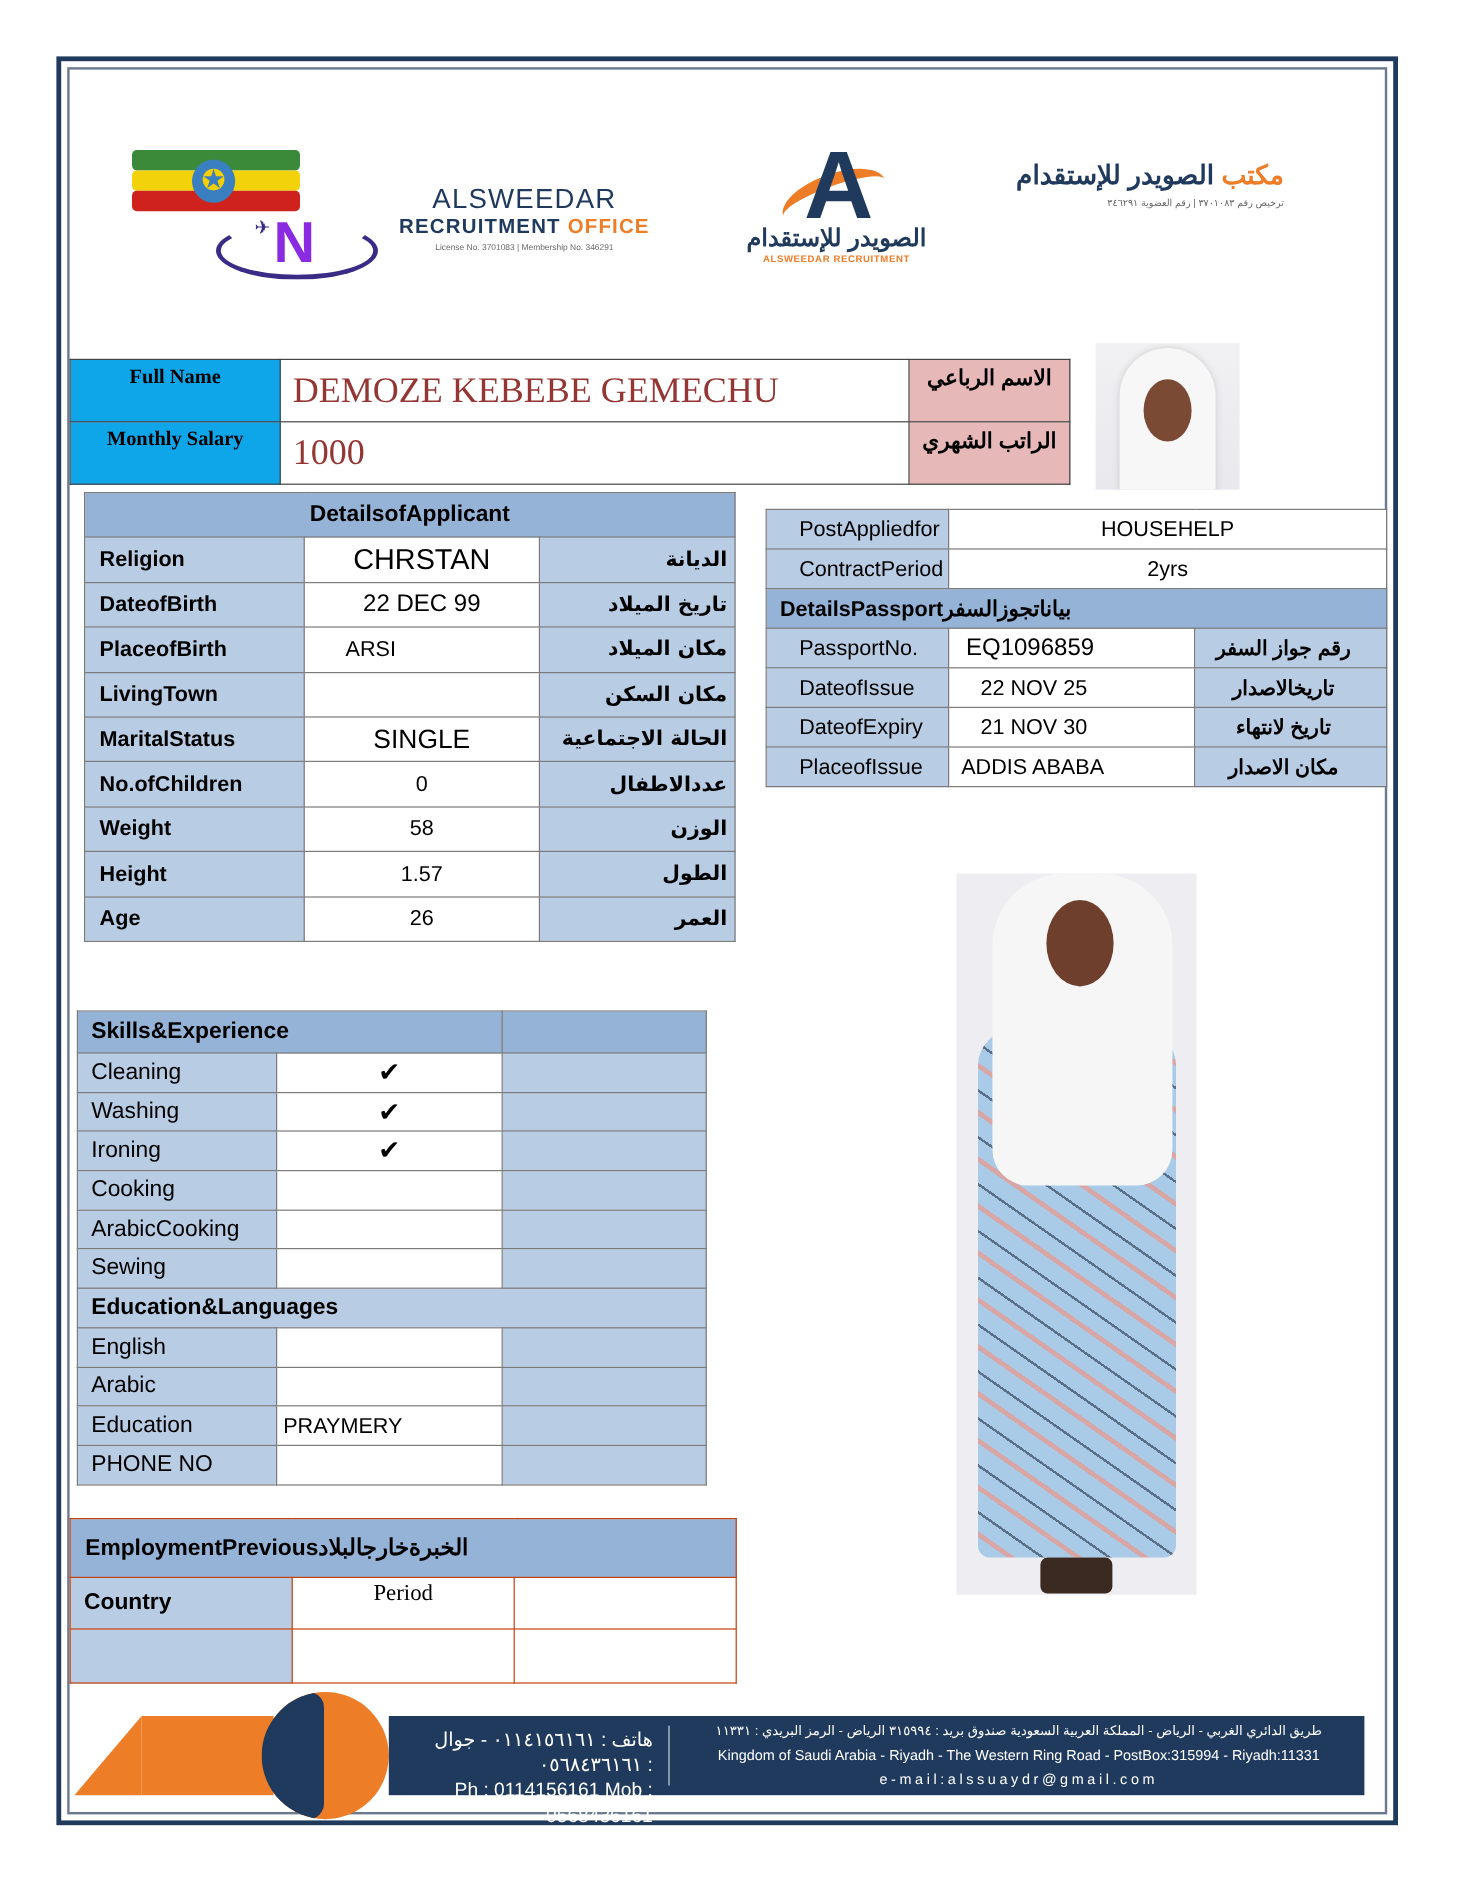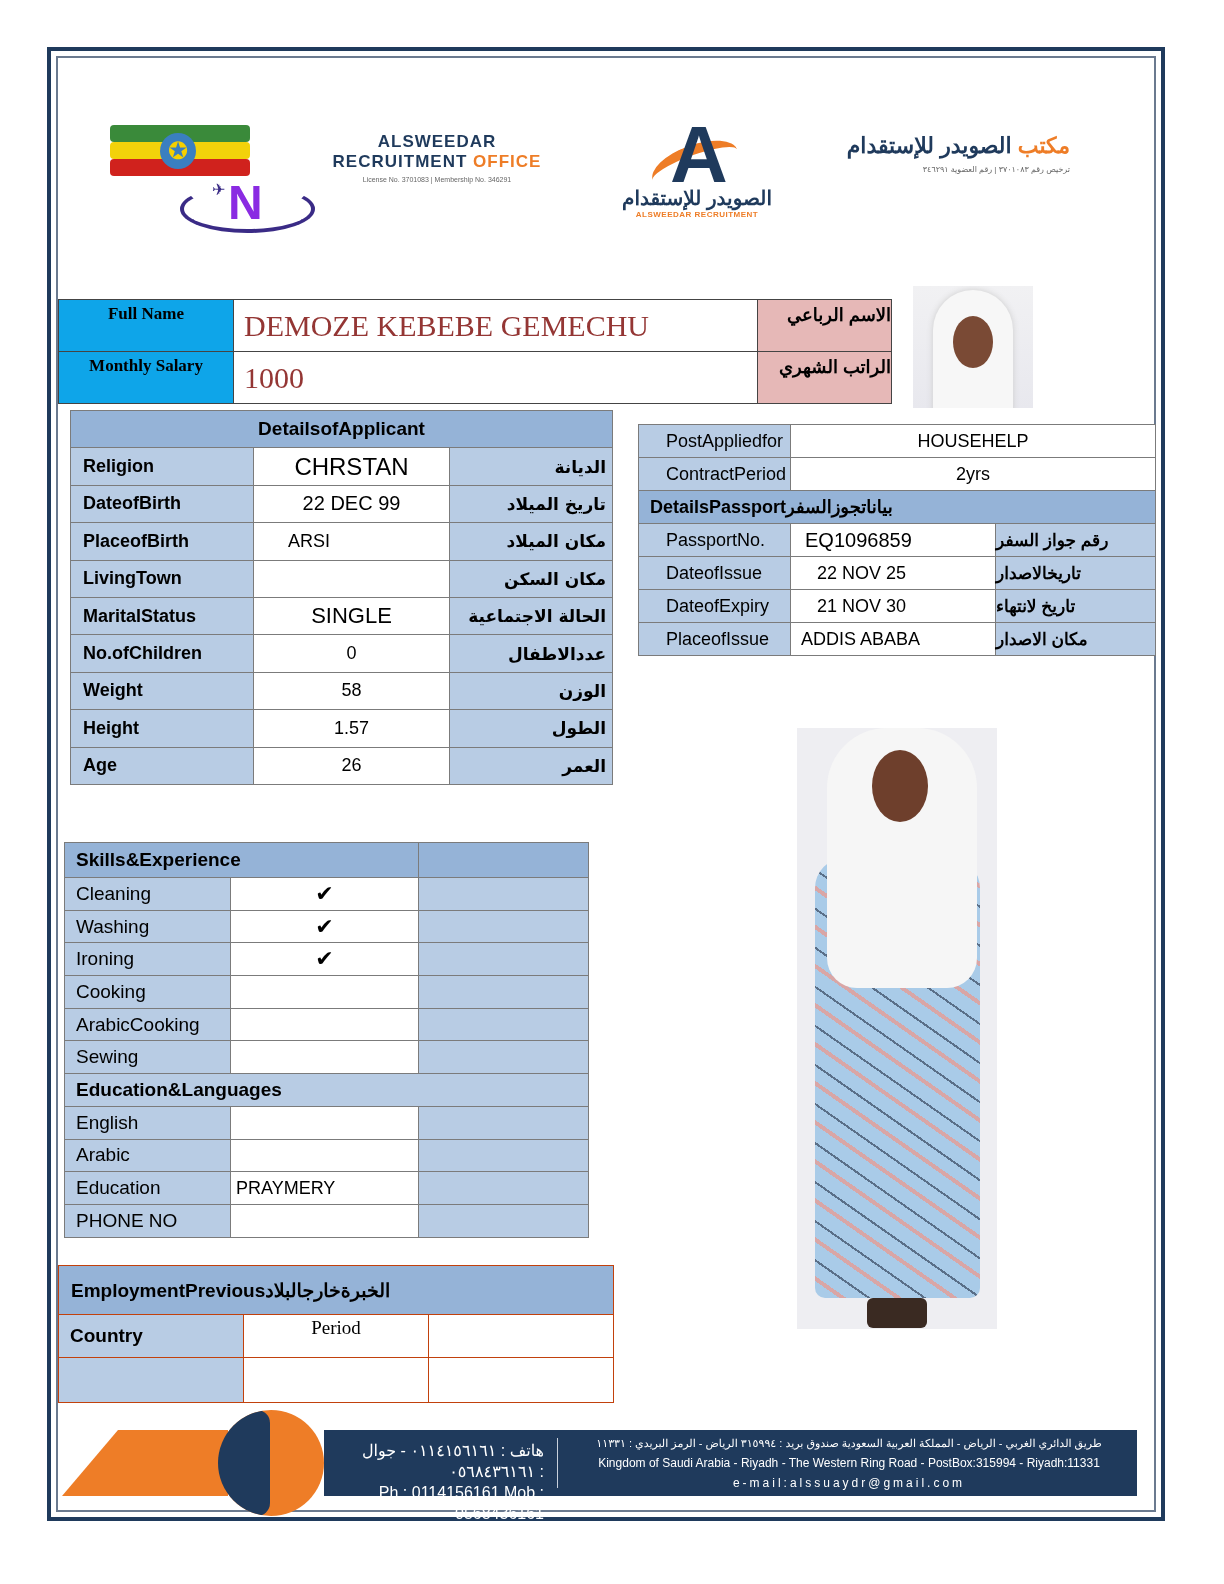--- a/index.html
+++ b/index.html
@@ -8,62 +8,62 @@
   .inner-frame { position: absolute; left: 56px; top: 56px; width: 1100px; height: 1456px; border: 2px solid #6b7a8f; }
 
   
   .logo-flag { position: absolute; left: 110px; top: 125px; width: 140px; height: 52px; }
   .logo-flag .stripe { height: 17px; border-radius: 4px; }
   .logo-flag .emblem { position: absolute; left: 50px; top: 8px; width: 36px; height: 36px; border-radius: 50%; background: #3a7fc0; color: #f5d000; font-size: 24px; line-height: 36px; text-align: center; }
   .logo-n { position: absolute; left: 180px; top: 185px; width: 135px; height: 48px; border: 4px solid #3a2b86; border-radius: 50%; border-top-color: transparent; }
   .logo-n span { position: absolute; left: 44px; top: -14px; font-size: 48px; font-weight: bold; color: #8a2be2; font-family: "Liberation Sans", sans-serif; }
   .logo-plane { position: absolute; left: 212px; top: 180px; color: #3a2b86; font-size: 16px; }
   .brand-en { position: absolute; left: 322px; top: 132px; text-align: center; width: 230px; }
-  .brand-en .l1 { font-size: 17px; font-weight: bold; color: #1f3a5c; letter-spacing: 1px; }
+  .brand-en .l1 { font-size: 23px; font-weight: normal; color: #1f3a5c; letter-spacing: 1px; margin-top: 20px; }
   .brand-en .l2 { font-size: 17px; font-weight: bold; color: #1f3a5c; letter-spacing: 1px; }
   .brand-en .l2 .accent { color: #ee7d27; }
   .brand-en .l3 { font-size: 7px; color: #666; margin-top: 4px; }
   .logo-a { position: absolute; left: 640px; top: 125px; width: 110px; height: 70px; }
   .logo-a .big-a { position: absolute; left: 30px; top: -10px; font-size: 80px; font-weight: bold; color: #1f3a5c; font-family: "Liberation Sans", sans-serif; line-height: 80px; }
   .logo-a .swoosh { position: absolute; left: 10px; top: 20px; width: 90px; height: 40px; border-top: 10px solid #ee7d27; border-radius: 50% 50% 0 0; transform: rotate(-20deg); }
   .brand-ar-center { position: absolute; left: 608px; top: 186px; width: 178px; text-align: center; }
   .brand-ar-center .ar { font-size: 20px; font-weight: bold; color: #1f3a5c; direction: rtl; }
   .brand-ar-center .en { font-size: 8px; color: #ee7d27; letter-spacing: 0.5px; font-weight: bold; }
   .brand-ar-right { position: absolute; left: 820px; top: 133px; width: 250px; text-align: right; direction: rtl; }
   .brand-ar-right .ar { font-size: 22px; font-weight: bold; color: #1f3a5c; }
   .brand-ar-right .ar .accent { color: #ee7d27; }
   .brand-ar-right .sub { font-size: 8px; color: #666; margin-top: 6px; }
 
   
   table { border-collapse: collapse; position: absolute; }
   .name-table { left: 58px; top: 299px; width: 834px; }
   .name-table td { border: 1px solid #444; height: 52px; }
   .name-table .lbl { background: #0ea5e9; width: 175px; font-family: "Liberation Serif", serif; font-weight: bold; font-size: 17px; text-align: center; vertical-align: top; padding-top: 4px; }
   .name-table .val { background: #fff; font-family: "Liberation Serif", serif; color: #943634; font-size: 30px; padding-left: 10px; }
-  .name-table .arlbl { background: #e6b8b7; width: 134px; font-weight: bold; font-size: 18px; text-align: right; direction: rtl; vertical-align: top; padding-top: 4px; }
+  .name-table .arlbl { background: #e6b8b7; width: 134px; font-weight: bold; font-size: 18px; text-align: center; direction: rtl; vertical-align: top; padding-top: 4px; }
 
   .photo-head { position: absolute; left: 913px; top: 286px; width: 120px; height: 122px; background: linear-gradient(#f1f1f3, #e8e8ee); overflow: hidden; }
   .photo-head .scarf { position: absolute; left: 20px; top: 4px; width: 80px; height: 130px; background: #f7f7f7; border-radius: 40px 40px 10px 10px; box-shadow: 0 0 6px #ccc; }
   .photo-head .face { position: absolute; left: 40px; top: 30px; width: 40px; height: 52px; background: #7a4a35; border-radius: 50%; }
 
   
   .app-table { left: 70px; top: 410px; width: 543px; font-family: "DejaVu Sans", sans-serif; }
   .app-table td { border: 1px solid #7b7b7b; height: 37.4px; font-size: 18px; }
   .hdr-blue { background: #95b3d7; font-weight: bold; font-family: "Liberation Sans", sans-serif; }
   .cell-blue { background: #b8cce4; }
   .app-table .lbl { width: 183px; font-weight: bold; padding-left: 12px; font-size: 18px; font-family: "Liberation Sans", sans-serif; }
   .app-table .val { width: 196px; background: #fff; text-align: center; font-family: "Liberation Sans", sans-serif; }
   .app-table .arlbl { text-align: right; padding-right: 6px; direction: rtl; font-weight: bold; font-size: 17px; }
 
   
   .pp-table { left: 638px; top: 424px; width: 518px; font-family: "Liberation Sans", sans-serif; }
   .pp-table td { border: 1px solid #7b7b7b; height: 33px; font-size: 18px; }
   .pp-table .lbl { width: 152px; font-weight: normal; padding-left: 27px; }
   .pp-table .val { background: #fff; padding-left: 14px; }
-  .pp-table .arlbl { text-align: left; padding-right: 12px; direction: rtl; font-weight: bold; font-size: 17px; width: 160px; }
+  .pp-table .arlbl { text-align: center; padding-right: 12px; direction: rtl; font-weight: bold; font-size: 17px; width: 160px; }
 
   .photo-full { position: absolute; left: 797px; top: 728px; width: 200px; height: 601px; background: #eeeef2; overflow: hidden; }
   .photo-full .scarf { position: absolute; left: 30px; top: 0; width: 150px; height: 260px; background: #f6f6f6; border-radius: 60px 60px 30px 30px; }
   .photo-full .face { position: absolute; left: 75px; top: 22px; width: 56px; height: 72px; background: #6e3f2c; border-radius: 50%; }
   .photo-full .dress { position: absolute; left: 18px; top: 130px; width: 165px; height: 440px; background: repeating-linear-gradient(35deg, #a9cbe8 0 14px, #d9a6a6 14px 18px, #a9cbe8 18px 30px, #5a6f88 30px 32px); border-radius: 30px 30px 10px 10px; }
   .photo-full .shoes { position: absolute; left: 70px; top: 570px; width: 60px; height: 30px; background: #3a2a22; border-radius: 6px; }
 
   
   .skills-table { left: 64px; top: 842px; width: 525px; font-family: "Liberation Sans", sans-serif; }
   .skills-table td { border: 1px solid #7b7b7b; height: 32.7px; font-size: 19px; }

